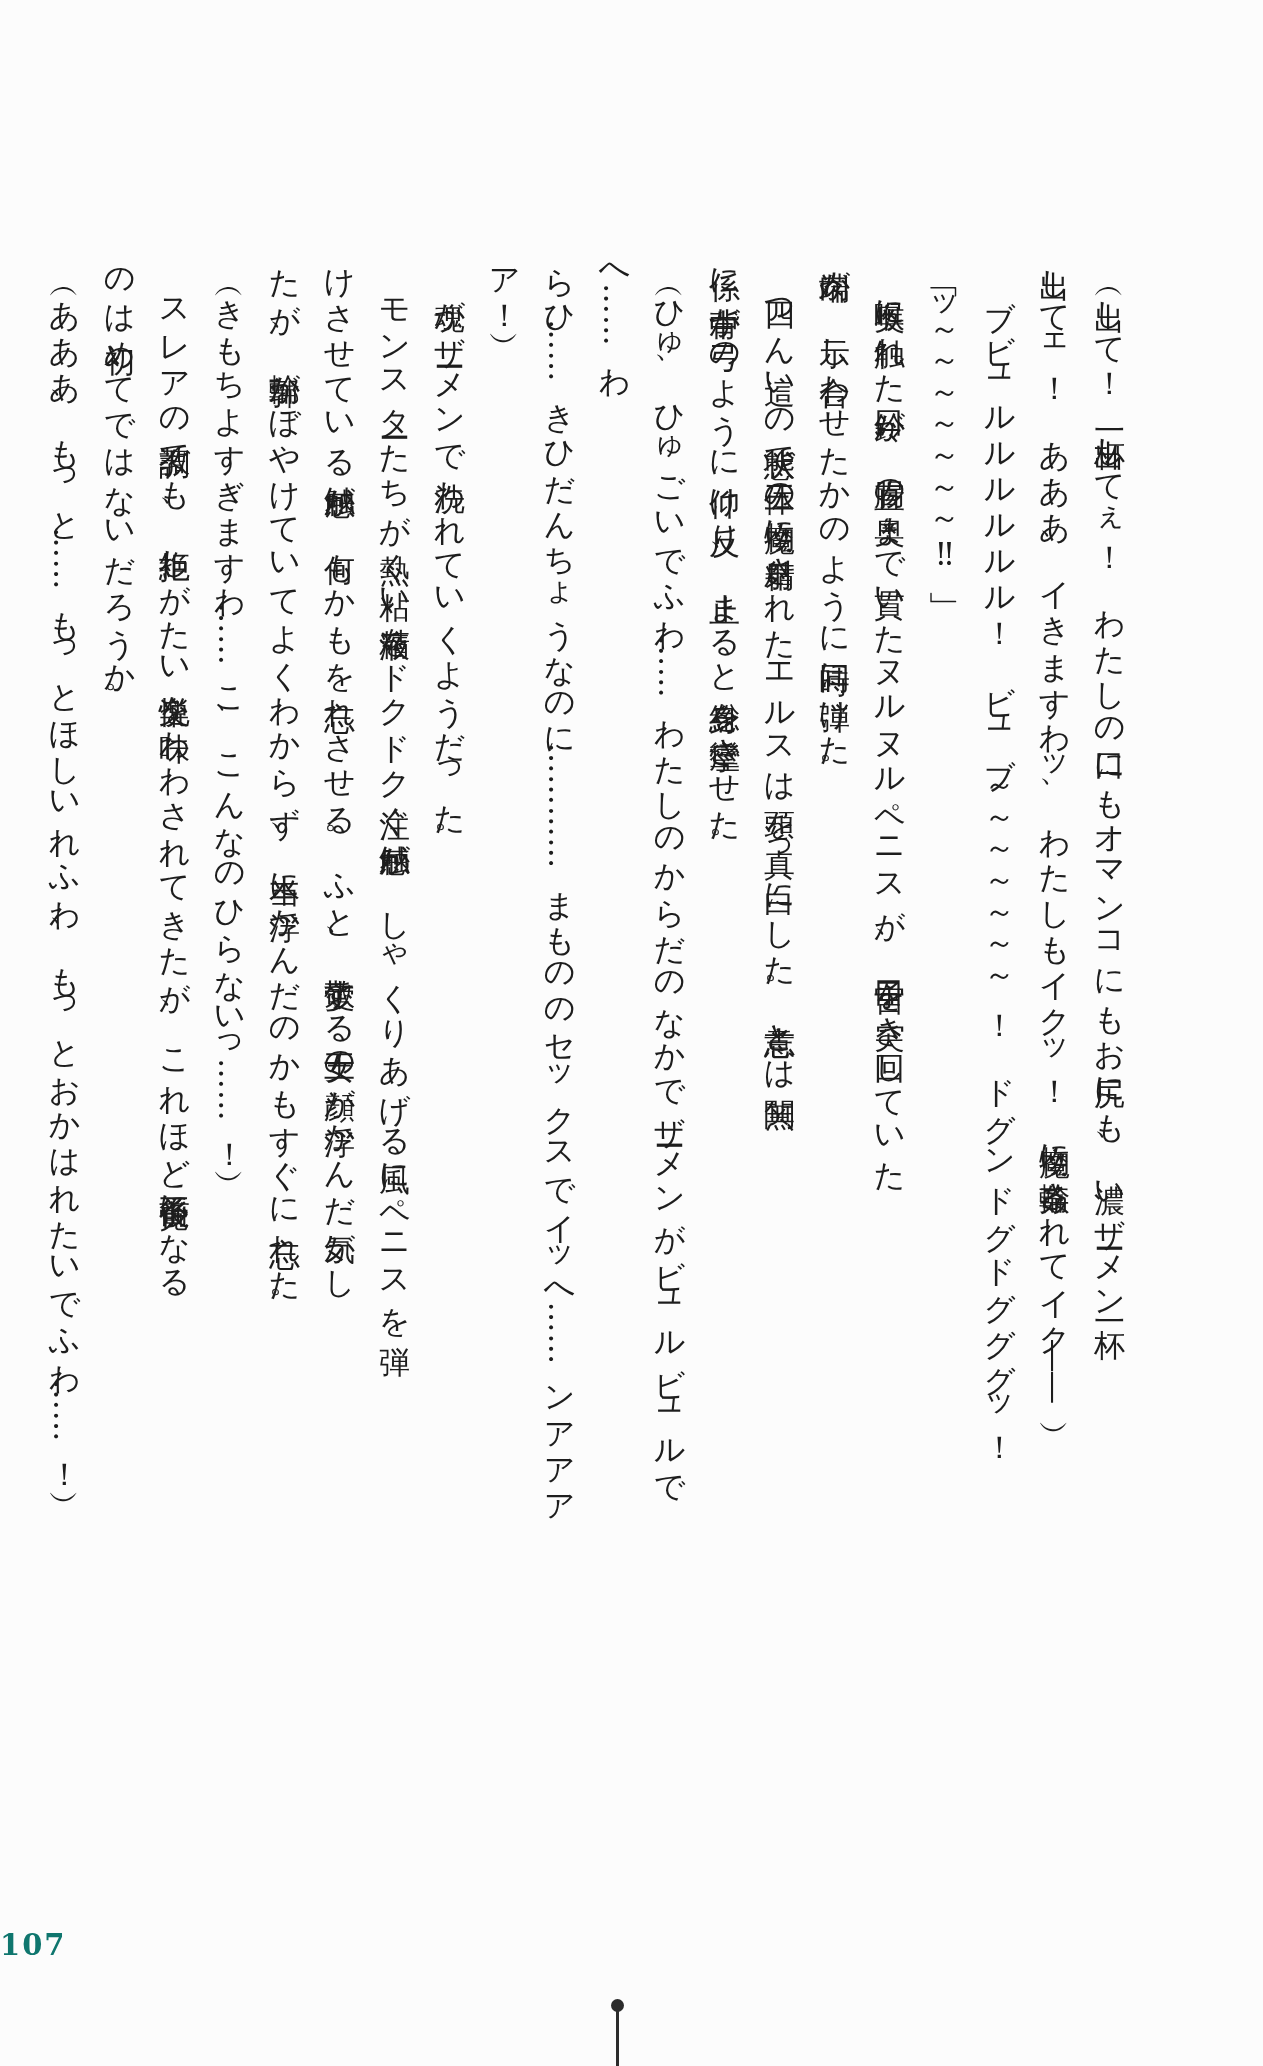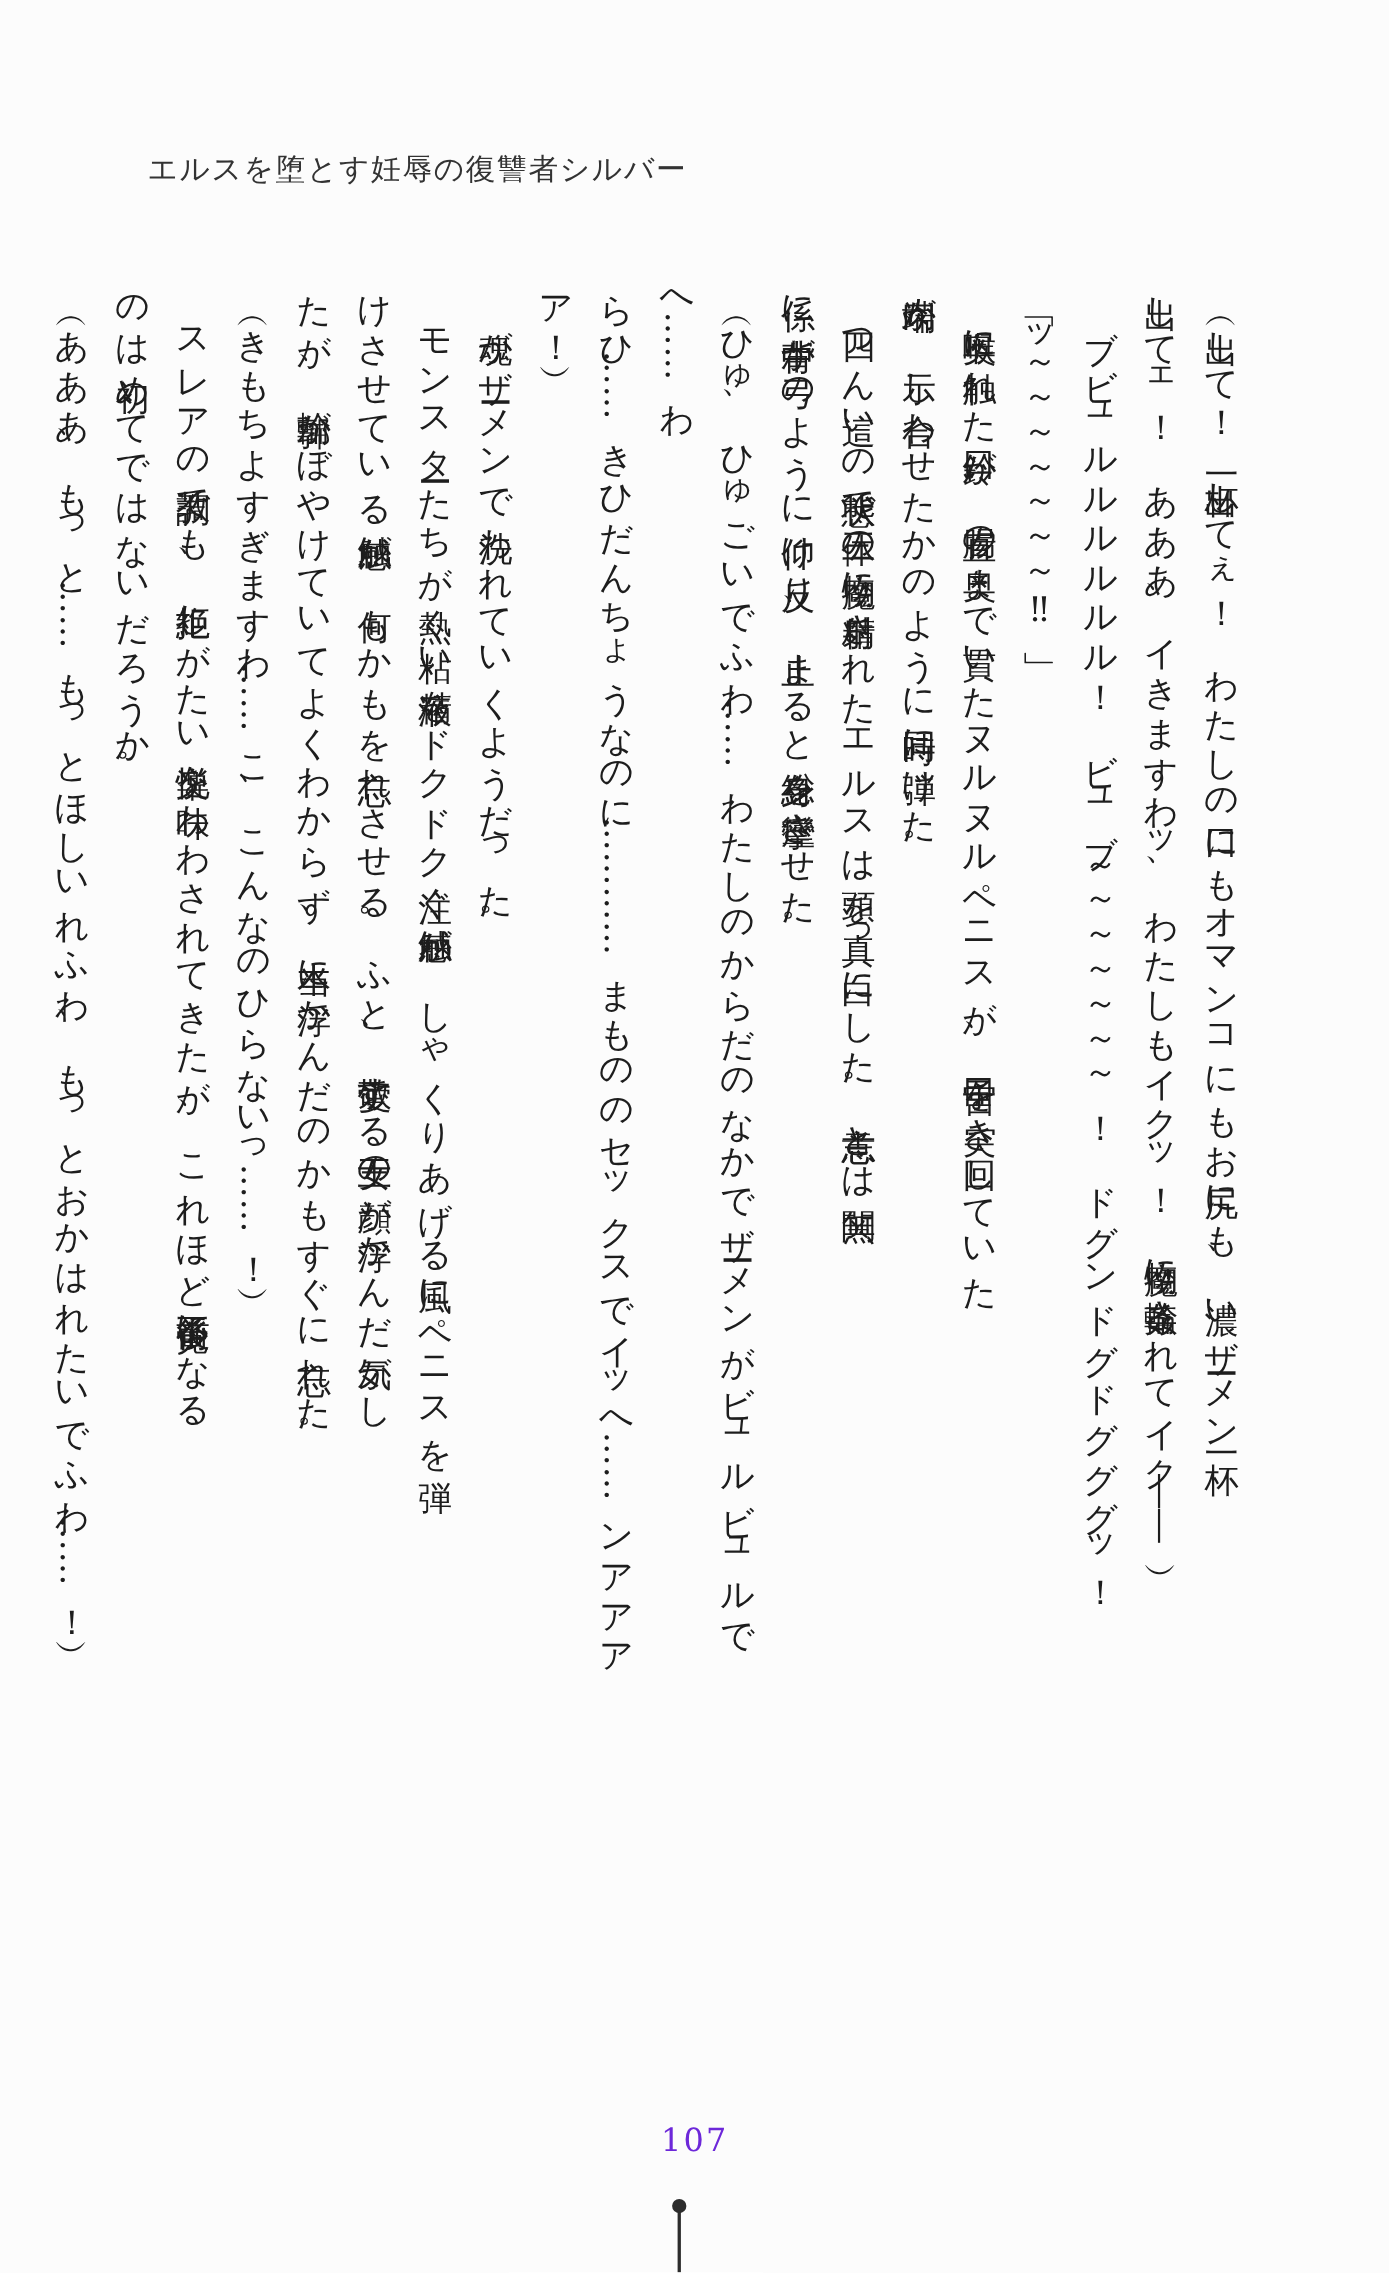--- a/index.html
+++ b/index.html
@@ -41,24 +41,25 @@
     line-height: 55px;
   }
   .text-block p.indent {
     text-indent: 31px;
   }
   .page-number {
     position: absolute;
     top: 1928px;
     left: 0;
     width: 100%;
-    text-align: center;
+    text-align: left;
     font-size: 29px;
     letter-spacing: 2px;
-    color: #6d28d9;
+    color: #0f766e;
+    font-weight: bold;
   }
   .footer-dot {
     position: absolute;
     left: 611px;
     top: 1999px;
     width: 13px;
     height: 13px;
     border-radius: 50%;
     background: #2c2c2c;
   }
@@ -69,21 +70,20 @@
     width: 3px;
     height: 55px;
     background: #2c2c2c;
   }
 </style>
 </head>
 <body>
 
 <div class="page">
 
-  <div class="running-title">エルスを堕とす妊辱の復讐者シルバー</div>
 
   <div class="text-block" id="text-block">
       <p class="line indent">（出して！　一杯出してぇ！　わたしの口にもオマンコにもお尻にも、濃いザーメン一杯</p>
       <p class="line">出してェ！　あああ、イきますわッ、わたしもイクッ！　魔物に輪姦されてイク――）</p>
       <p class="line indent">ブビュルルルルルル！　ビュブ～～～～～～～！　ドグンドグドグググッ！</p>
       <p class="line indent">「ッ～～～～～～～‼」</p>
       <p class="line indent">喉奥に触れた鈴口が、直腸の奥まで貫いたヌルヌルペニスが、子宮口を突き回していた</p>
       <p class="line">肉端が、示し合わせたかのように同時に弾けた。</p>
       <p class="line indent">四つん這いの状態で三体の魔物に射精されたエルスは頭を真っ白にした。意志とは無関</p>
       <p class="line">係に背中が弓のように仰け反り、止まると総身を痙攣させた。</p>

